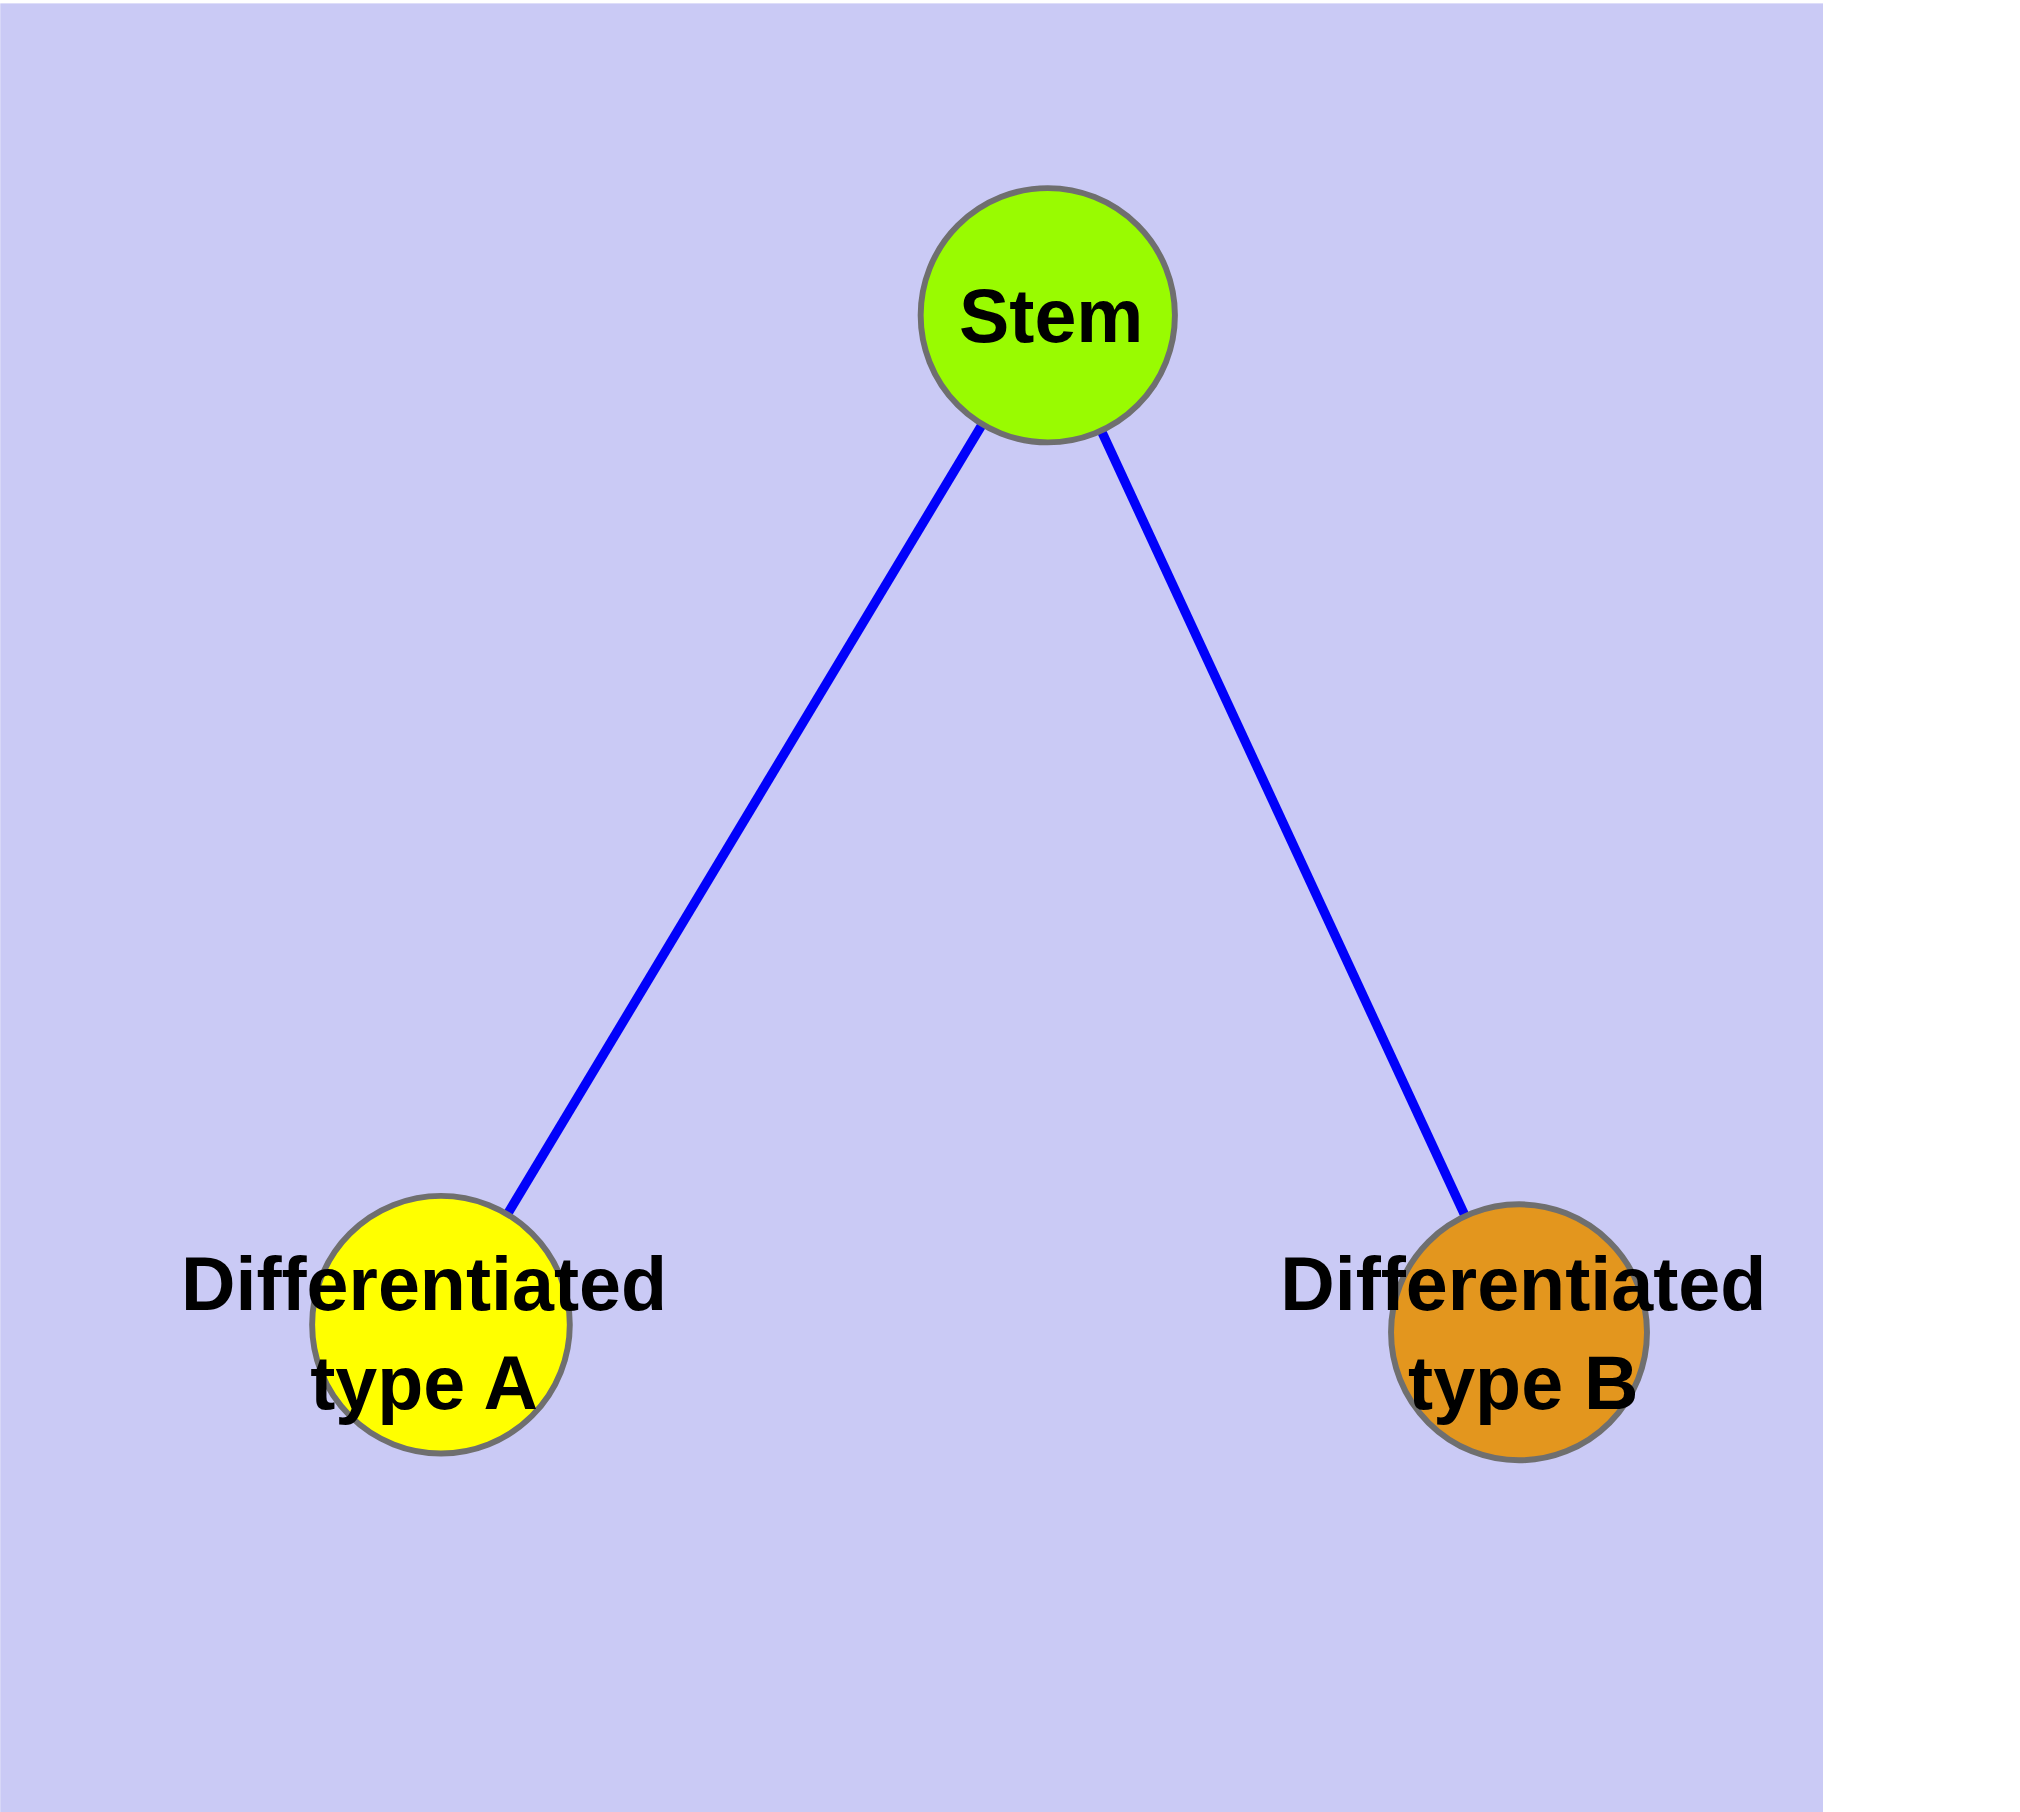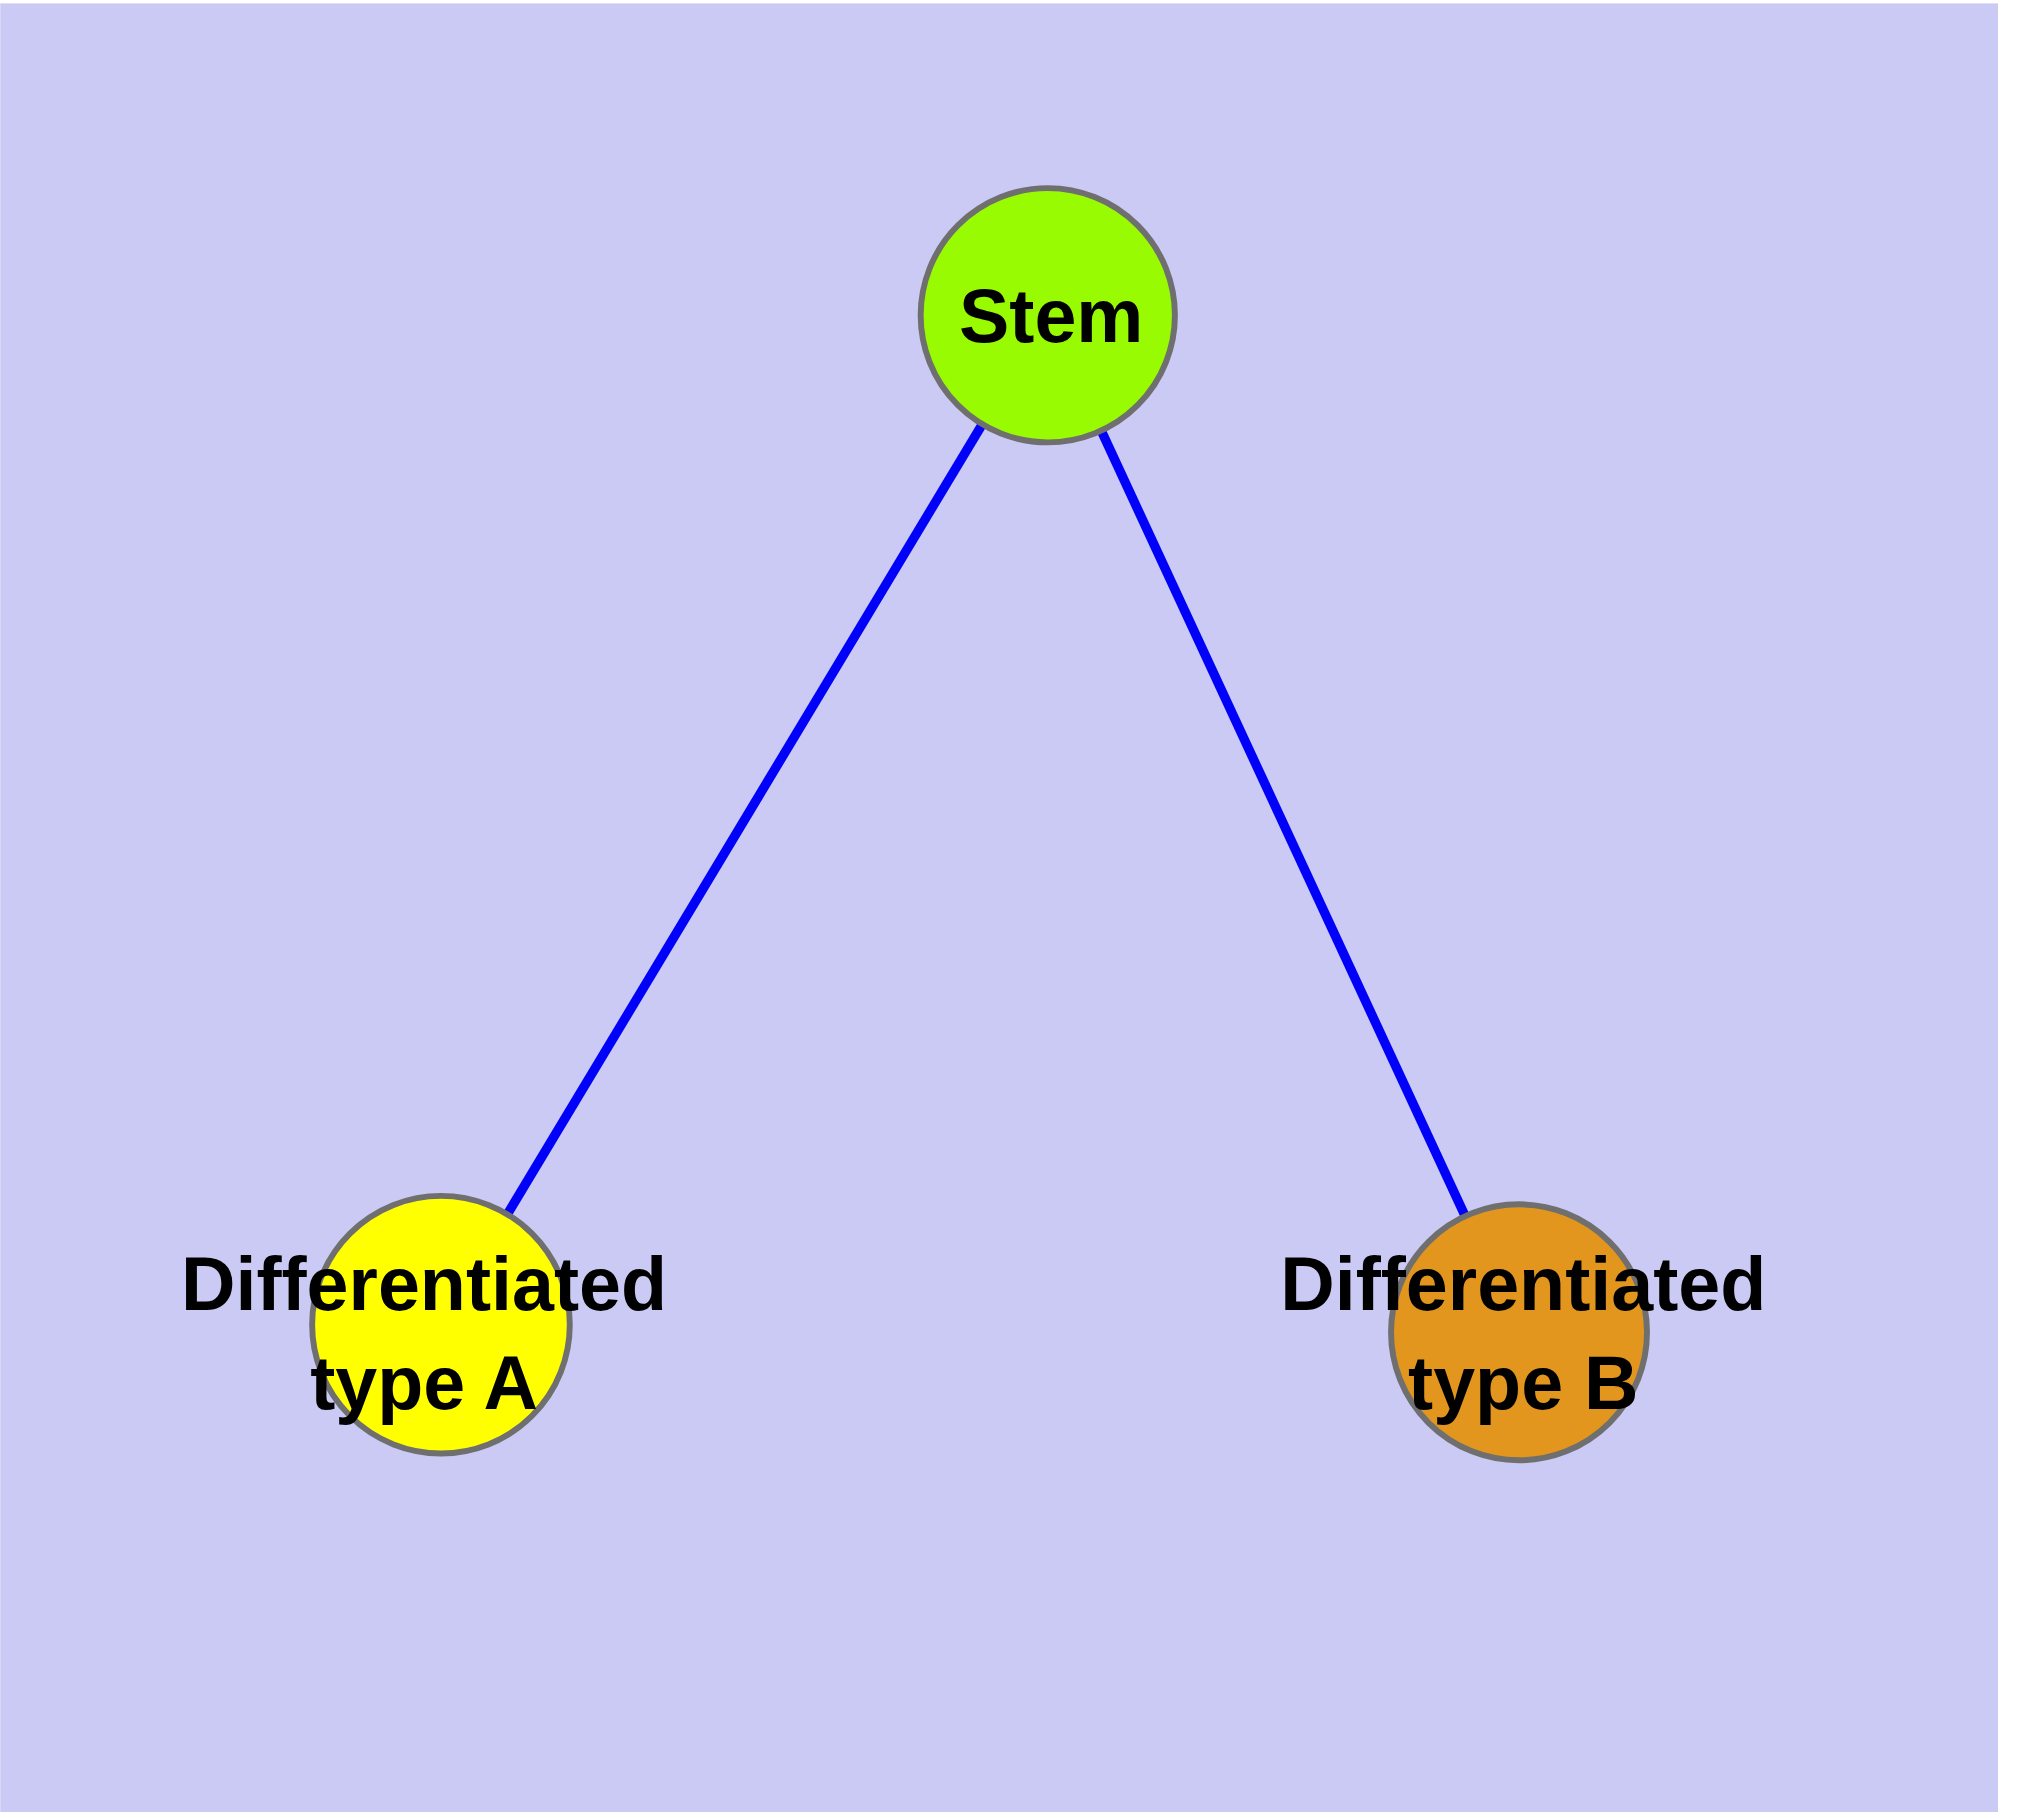--- a/index.html
+++ b/index.html
@@ -2,21 +2,21 @@
 <html style="font-size:13.6px"><head>
 <meta charset="utf-8">
 <style>
   html, body {
     margin: 0;
     padding: 0;
     background: #FFFFFF;
   }
   .stage {
     position: relative;
-    width: 1998px;
+    width: 1823px;
     height: 1812px;
     background: #FFFFFF;
     overflow: hidden;
   }
   svg {
     display: block;
   }
   .node-label, .node-label-line {
     font-family: "Liberation Sans", "DejaVu Sans", sans-serif;
     font-weight: bold;

